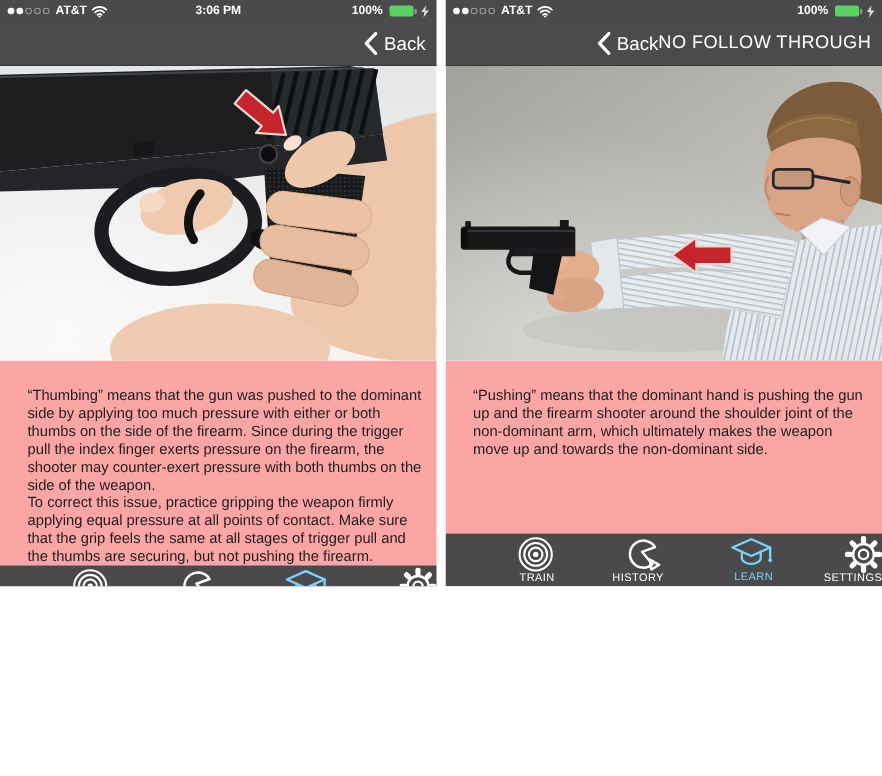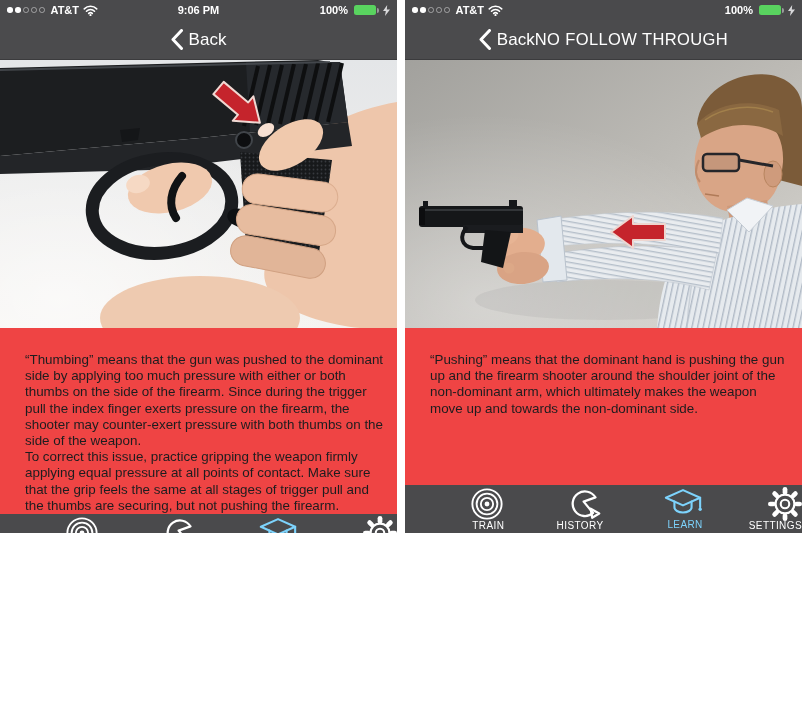--- a/index.html
+++ b/index.html
@@ -14,30 +14,30 @@
   .sb-time { position:absolute; left:0; right:0; text-align:center; font-weight:700; pointer-events:none; }
   .dots { display:flex; align-items:center; gap:2.5px; margin-right:2px; }
   .dot { width:5.5px; height:5.5px; border-radius:50%; display:inline-block; }
   .dot.f { background:#fdfdfd; }
   .dot.e { border:1px solid rgba(255,255,255,.45); }
   .bat { width:22px; height:10px; background:#59d35f; border-radius:2.5px; position:relative; margin:0 3px 0 2px; }
   .bat::after { content:""; position:absolute; right:-3px; top:2.5px; width:2px; height:5px; background:#9a9a9c; border-radius:0 2px 2px 0; }
 
   
   .navbar { height:40px; background:#4b4b4d; border-bottom:1px solid #3b3b3d; display:flex; align-items:center;
-            justify-content:center; padding:0 10px; color:#fff; flex:0 0 40px; }
+            justify-content:flex-end; padding:0 10px; color:#fff; flex:0 0 40px; }
   .back { display:flex; align-items:center; gap:6px; font-size:17px; cursor:pointer; }
   .nav-title { font-size:16.5px; letter-spacing:0.4px; white-space:nowrap; }
 
   
   .photo { height:268px; flex:0 0 268px; overflow:hidden; }
   .photo svg { display:block; }
 
   
-  .content { flex:1 1 auto; padding:24px 12px 0 25px; font-size:13.4px; line-height:16.2px; color:#1d1d1f; background:#ef4444; }
+  .content { flex:1 1 auto; padding:24px 12px 0 25px; font-size:13.4px; line-height:16.2px; color:#1d1d1f; background:#fca5a5; }
   .content p { margin:0; }
 
   
   .tabbar { height:48px; flex:0 0 48px; background:#4a4a4c; display:flex; justify-content:space-around; padding-top:2px; }
   .tab { width:25%; display:flex; flex-direction:column; align-items:flex-end; gap:0px; color:#fff; cursor:pointer; }
   .tab.active { color:#7dd3fc; }
   .tab-label { font-size:10px; letter-spacing:0.4px; margin-top:-1px; }
   .tab svg { display:block; }
 </style>
 </head>
@@ -59,21 +59,21 @@
         <span>AT&amp;T</span>
         <svg width="15" height="11" viewBox="0 0 16 12">
           <g fill="none" stroke="#fff" stroke-width="1.7" stroke-linecap="round">
             <path d="M1.2,4.2 a9.5,9.5 0 0 1 13.6,0"></path>
             <path d="M3.6,6.8 a6,6 0 0 1 8.8,0"></path>
             <path d="M6,9.2 a3,3 0 0 1 4,0"></path>
           </g>
           <circle cx="8" cy="11" r="1.2" fill="#fff"></circle>
         </svg>
       </div>
-      <div class="sb-time">9:06 PM</div>
+      <div class="sb-time">3:06 PM</div>
       <div class="sb-right">
         <span>100%</span>
         <span class="bat"></span>
         <svg width="7" height="11" viewBox="0 0 7 11">
           <polygon points="4.2,0 0,6 2.8,6 2,11 7,4.6 3.8,4.6" fill="#d9d9db"></polygon>
         </svg>
       </div>
     </div>
 
     <div class="navbar">

